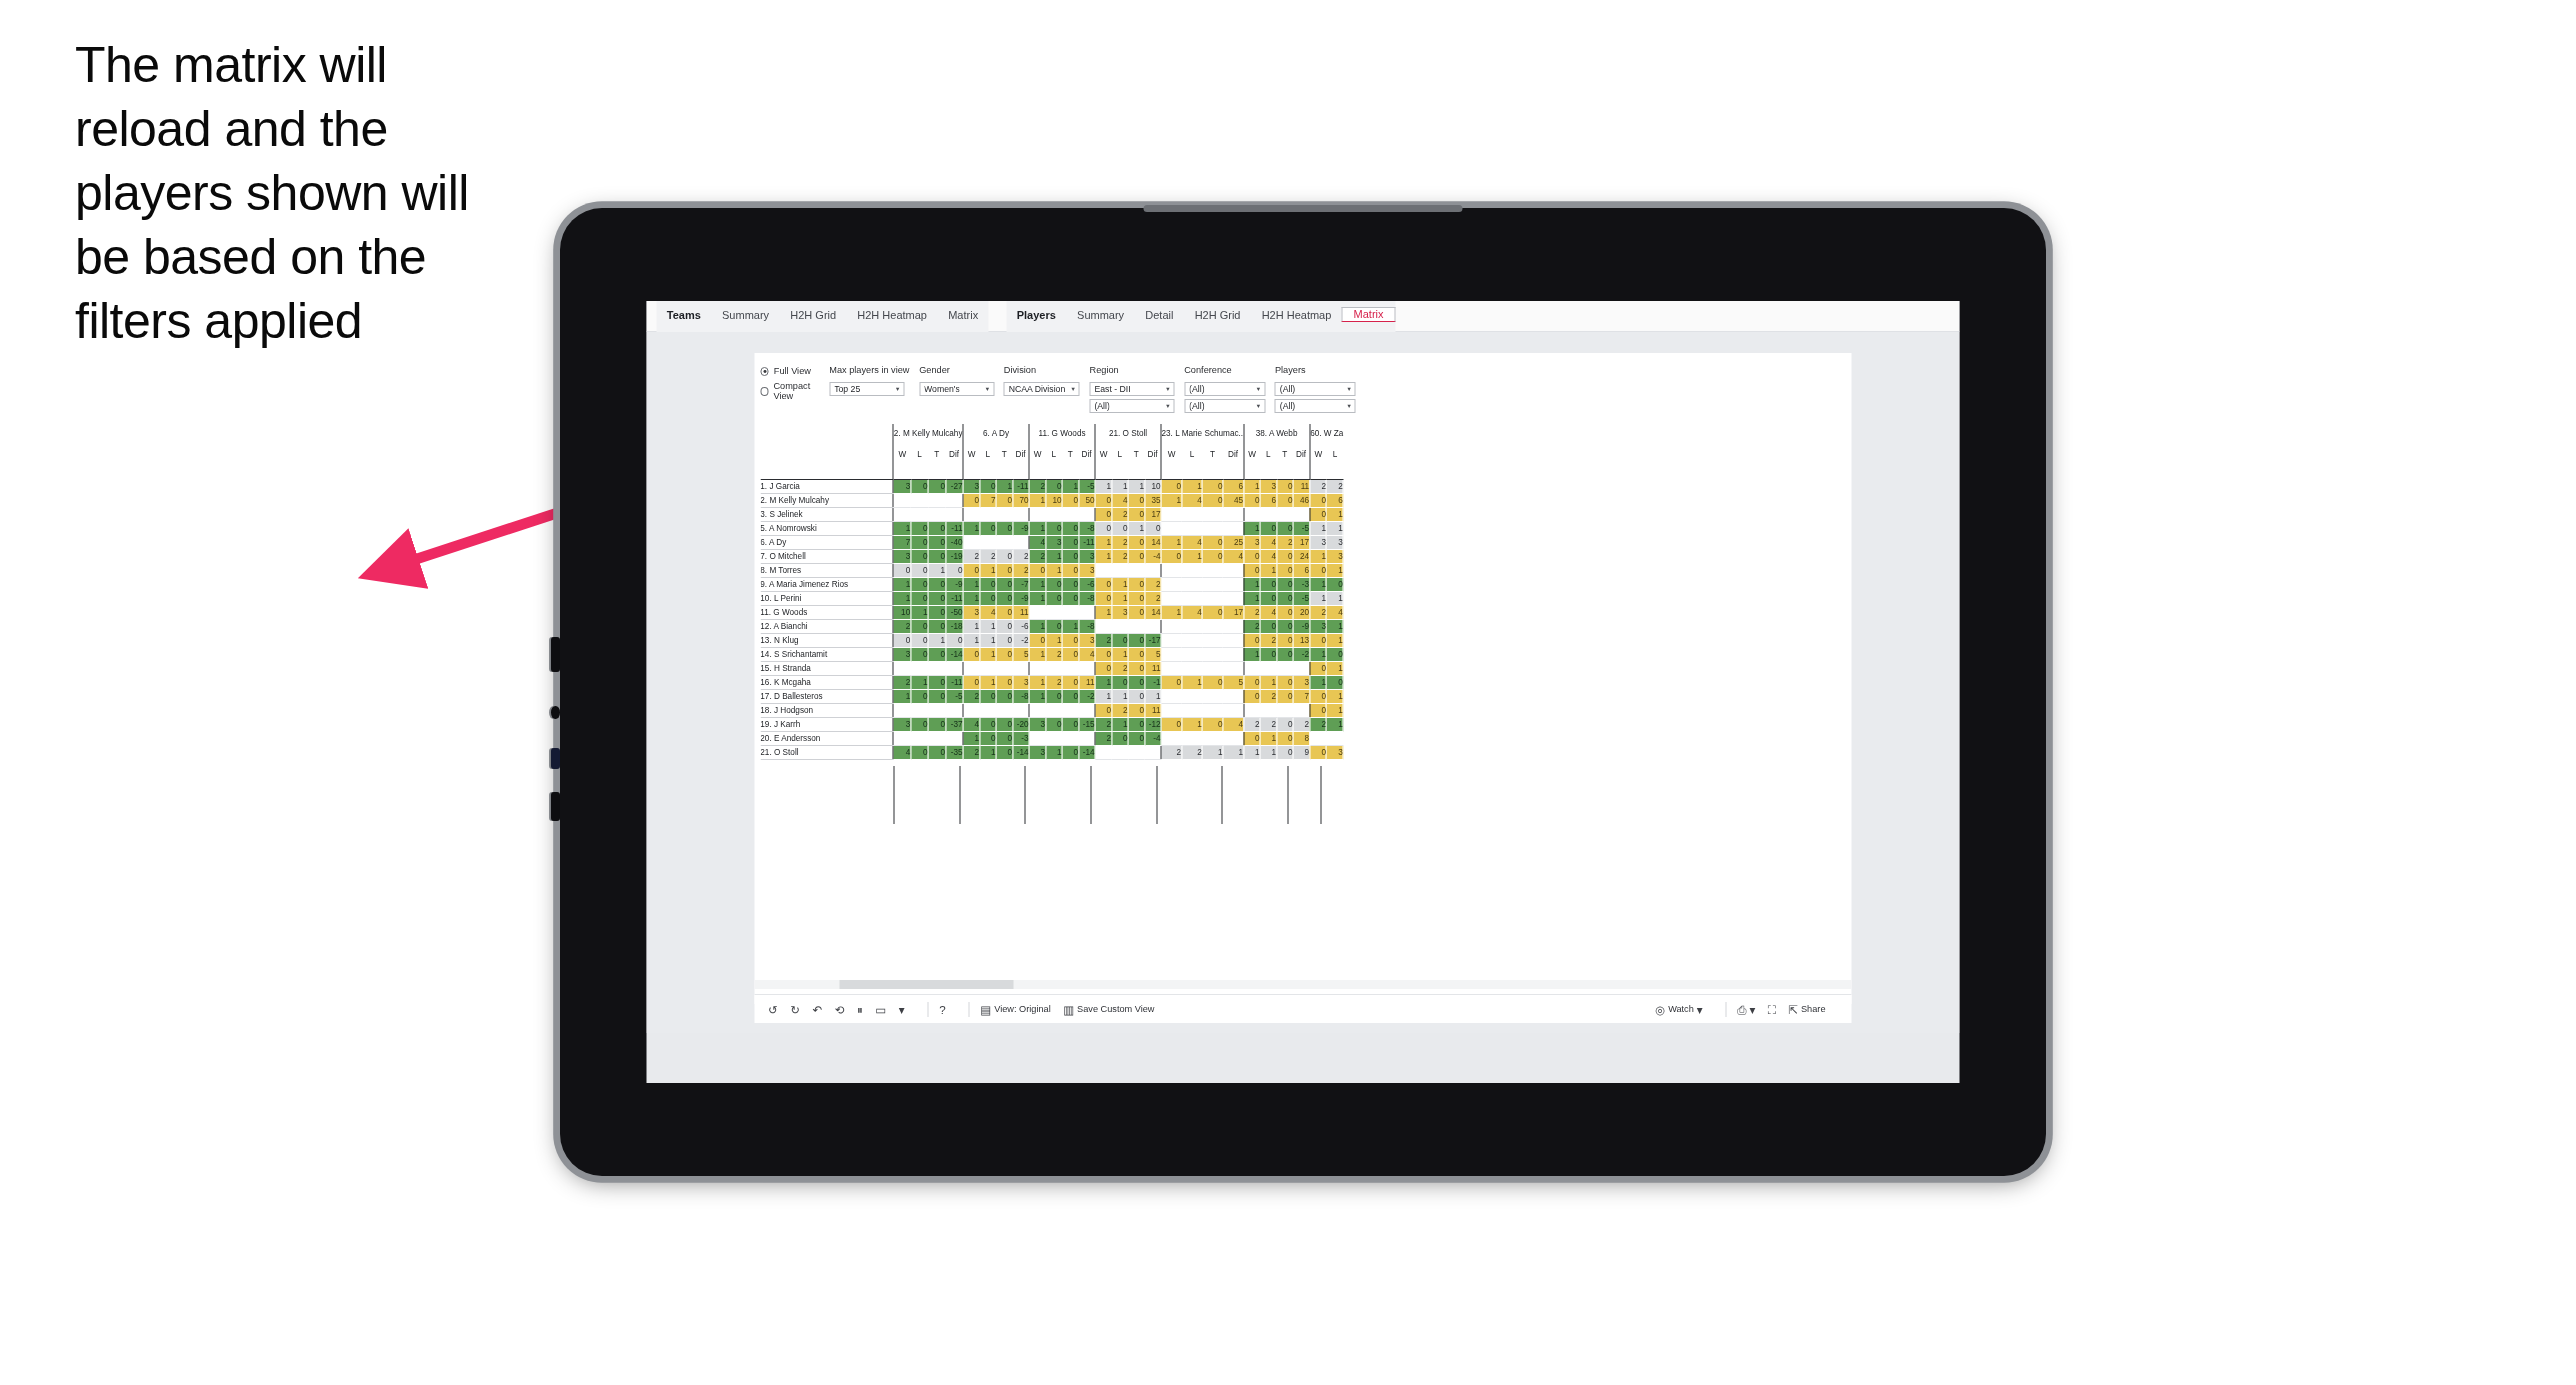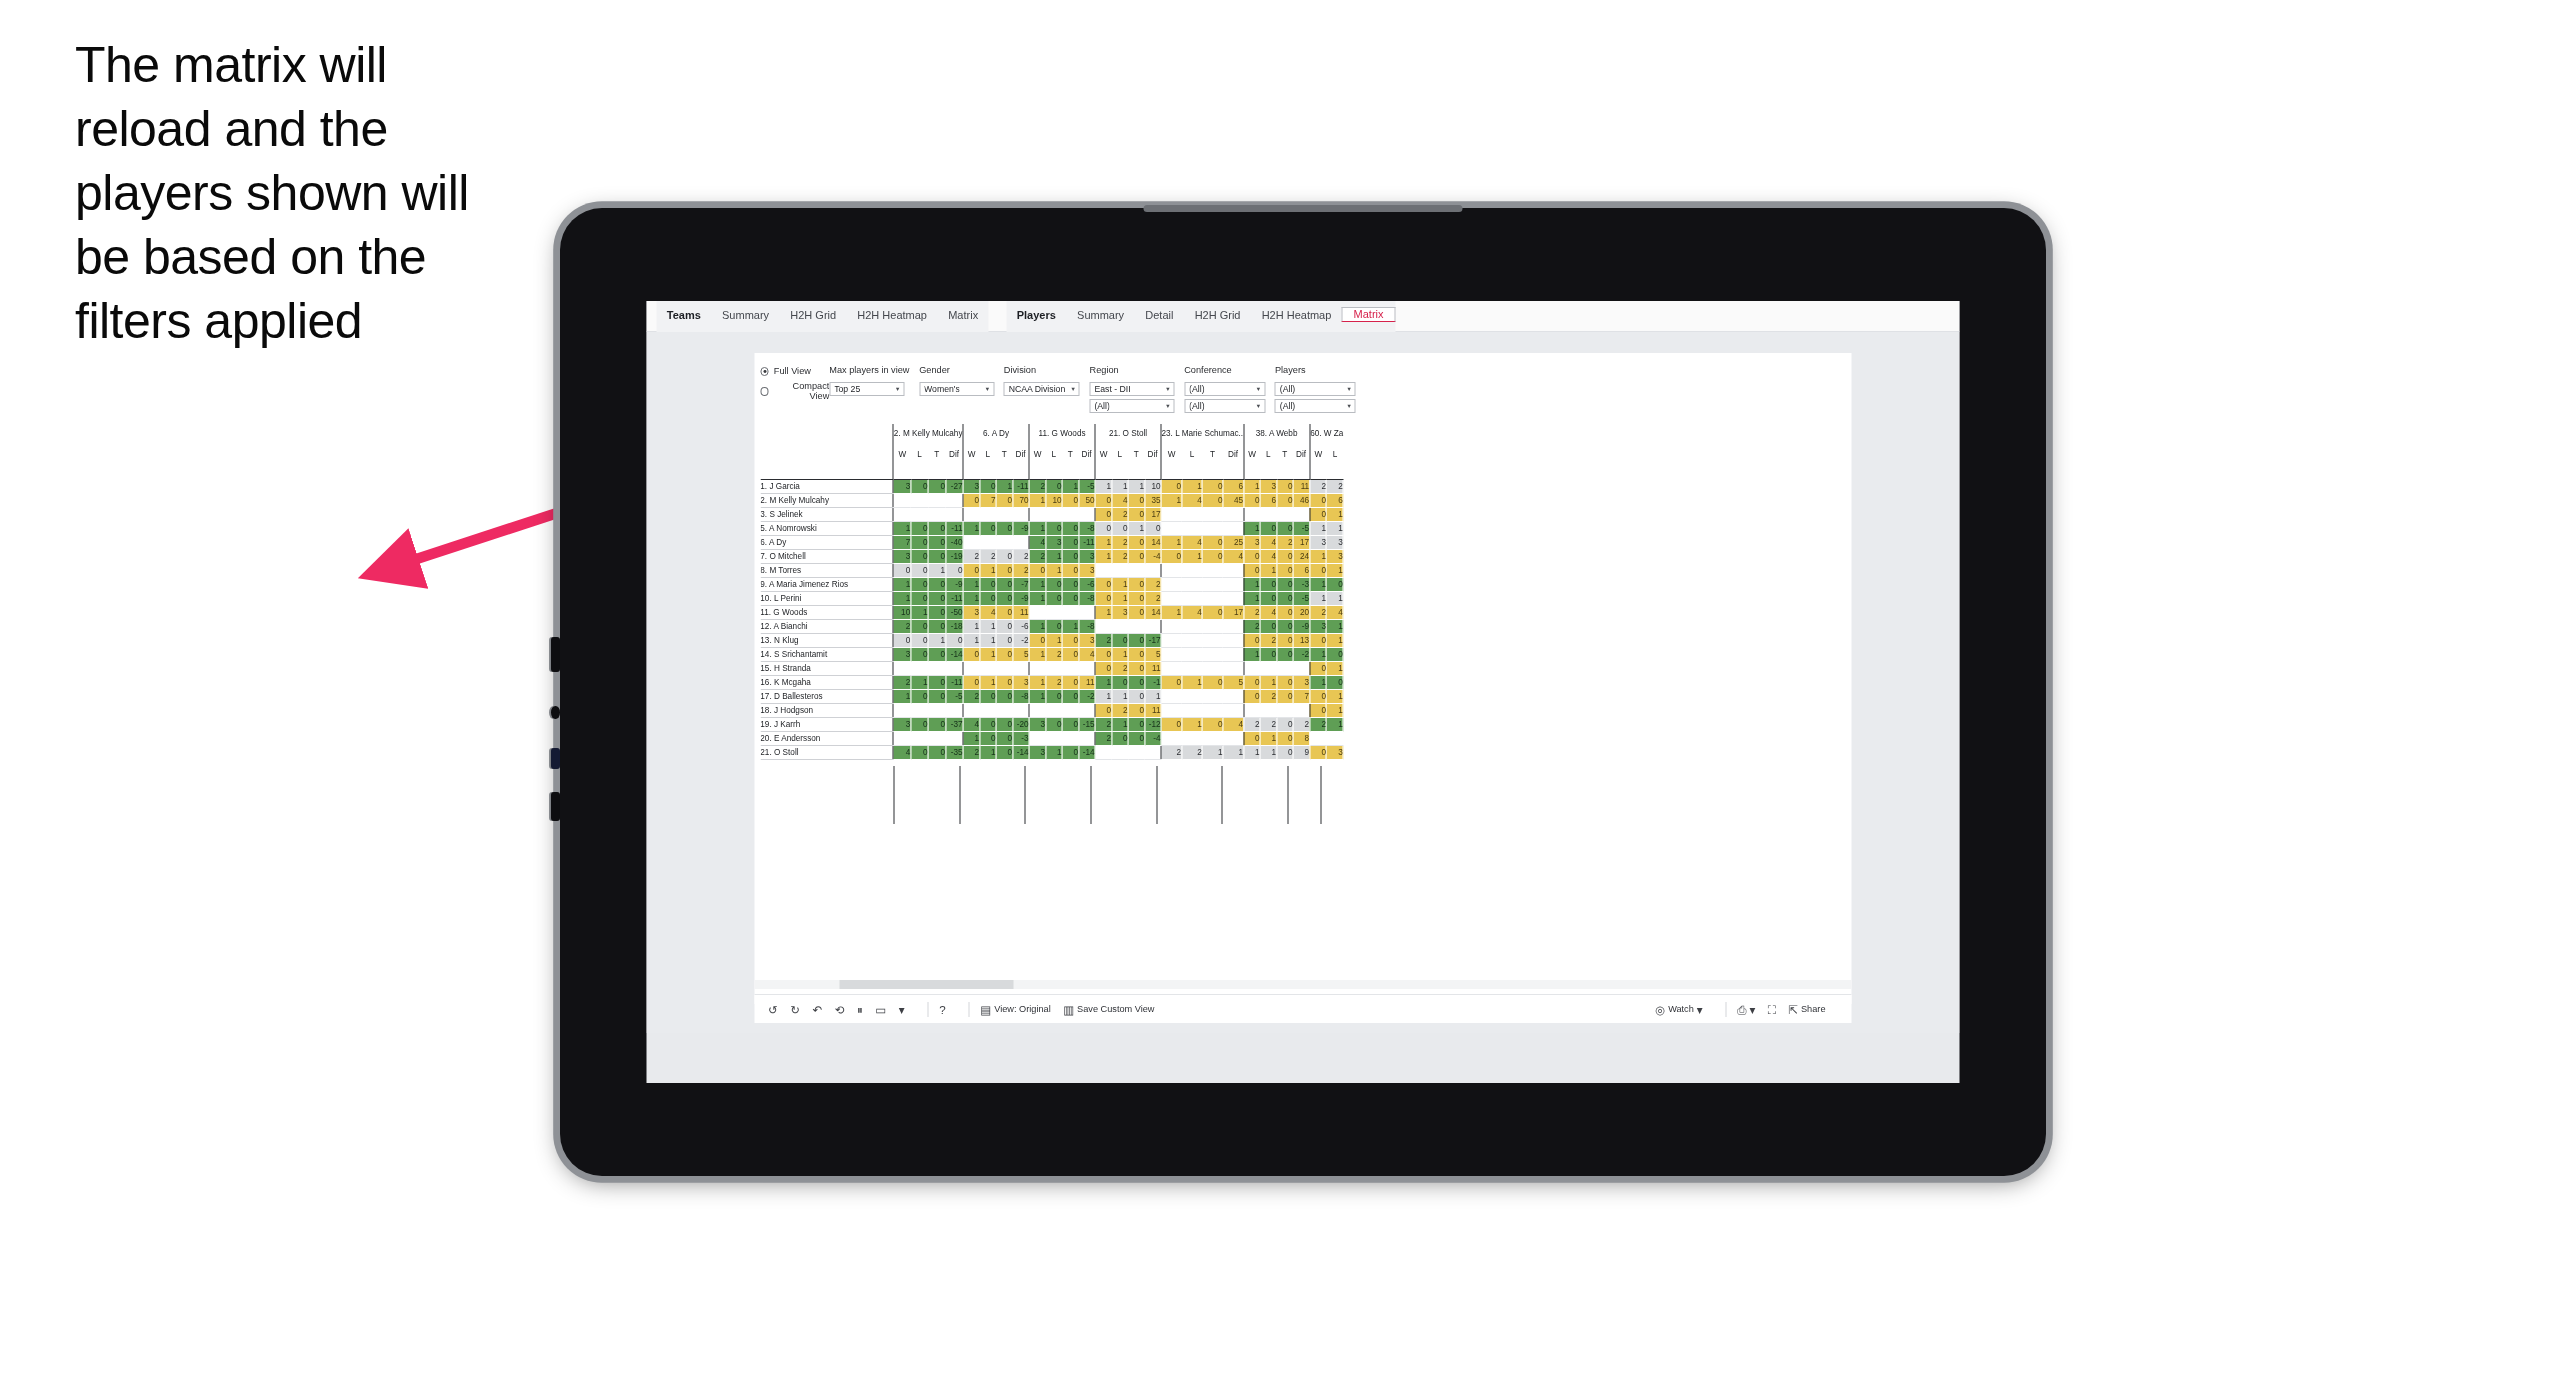--- a/index.html
+++ b/index.html
@@ -92,21 +92,21 @@
     position:relative; height:calc(782px - 50px - 31px);
     background:#e9ebee; padding:7.7px 0 0 0;
   }
   .sheet {
     position:absolute; left:108px; top:21px; right:108px; bottom:29px;
     background:#ffffff;
   }
 
   
   .filters { display:flex; padding:11.6px 0 5.8px 5.8px; gap:0; font-size:9.2px; color:#2b2d31; }
-  .viewtoggle { width:69px; padding-top:1.9px;text-align:right; }
+  .viewtoggle { width:69px; padding-top:1.9px; }
   .viewtoggle .row { display:flex; align-items:center; gap:4.8px; margin-bottom:4.8px; }
   .radio { width:8.7px; height:8.7px; border:1px solid #6a6d72; border-radius:50%; position:relative; background:#fff; }
   .radio.on::after { content:""; position:absolute; inset:1.9px; background:#3a3c40; border-radius:50%; }
   .fgroup { margin-right:9.7px; }
   .fgroup .lbl { font-size:9.2px; color:#2b2d31; margin-bottom:7px; }
   .sel {
     height:14.5px; border:1px solid #b9bcc1; background:#fff;
     display:flex; align-items:center; justify-content:space-between;
     padding:0 2.9px 0 3.9px; font-size:8.7px; color:#1d1f24; margin-bottom:2.9px;
   }

